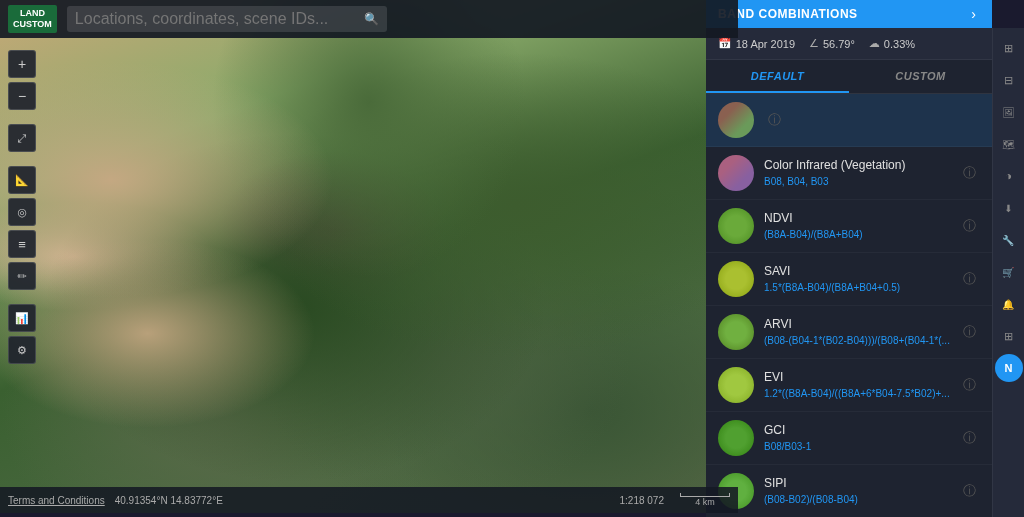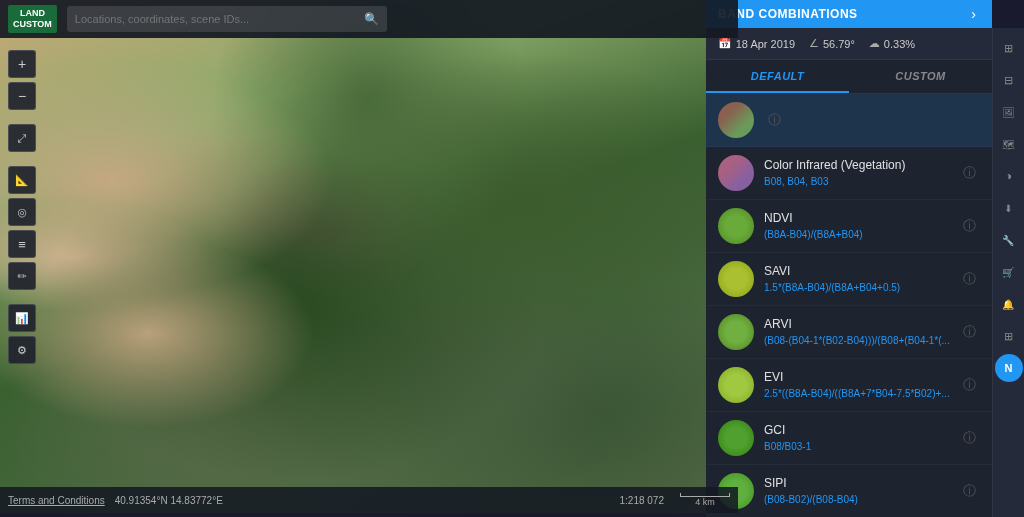--- a/index.html
+++ b/index.html
@@ -70,21 +70,21 @@
       padding: 0 8px;
       height: 26px;
       max-width: 320px;
     }
 
     .search-bar input {
       background: transparent;
       border: none;
       outline: none;
       color: #aaa;
-      font-size: 11px;
+      font-size: 16px;
       flex: 1;
     }
 
     .search-icon {
       color: #aaa;
       font-size: 12px;
     }
 
     
     .map-controls-left {
@@ -460,21 +460,21 @@
       <div class="band-info">
         <div class="band-name">ARVI</div>
         <div class="band-formula">(B08-(B04-1*(B02-B04)))/(B08+(B04-1*(...</div>
       </div>
       <span class="band-info-icon">ⓘ</span>
     </div>
       <div class="band-item">
       <div class="band-thumb thumb-evi"></div>
       <div class="band-info">
         <div class="band-name">EVI</div>
-        <div class="band-formula">2.5*((B8A-B04)/((B8A+7*B04-7.5*B02)+...</div>
+        <div class="band-formula">1.2*((B8A-B04)/((B8A+6*B04-7.5*B02)+...</div>
       </div>
       <span class="band-info-icon">ⓘ</span>
     </div>
       <div class="band-item">
       <div class="band-thumb thumb-gci"></div>
       <div class="band-info">
         <div class="band-name">GCI</div>
         <div class="band-formula">B08/B03-1</div>
       </div>
       <span class="band-info-icon">ⓘ</span>

